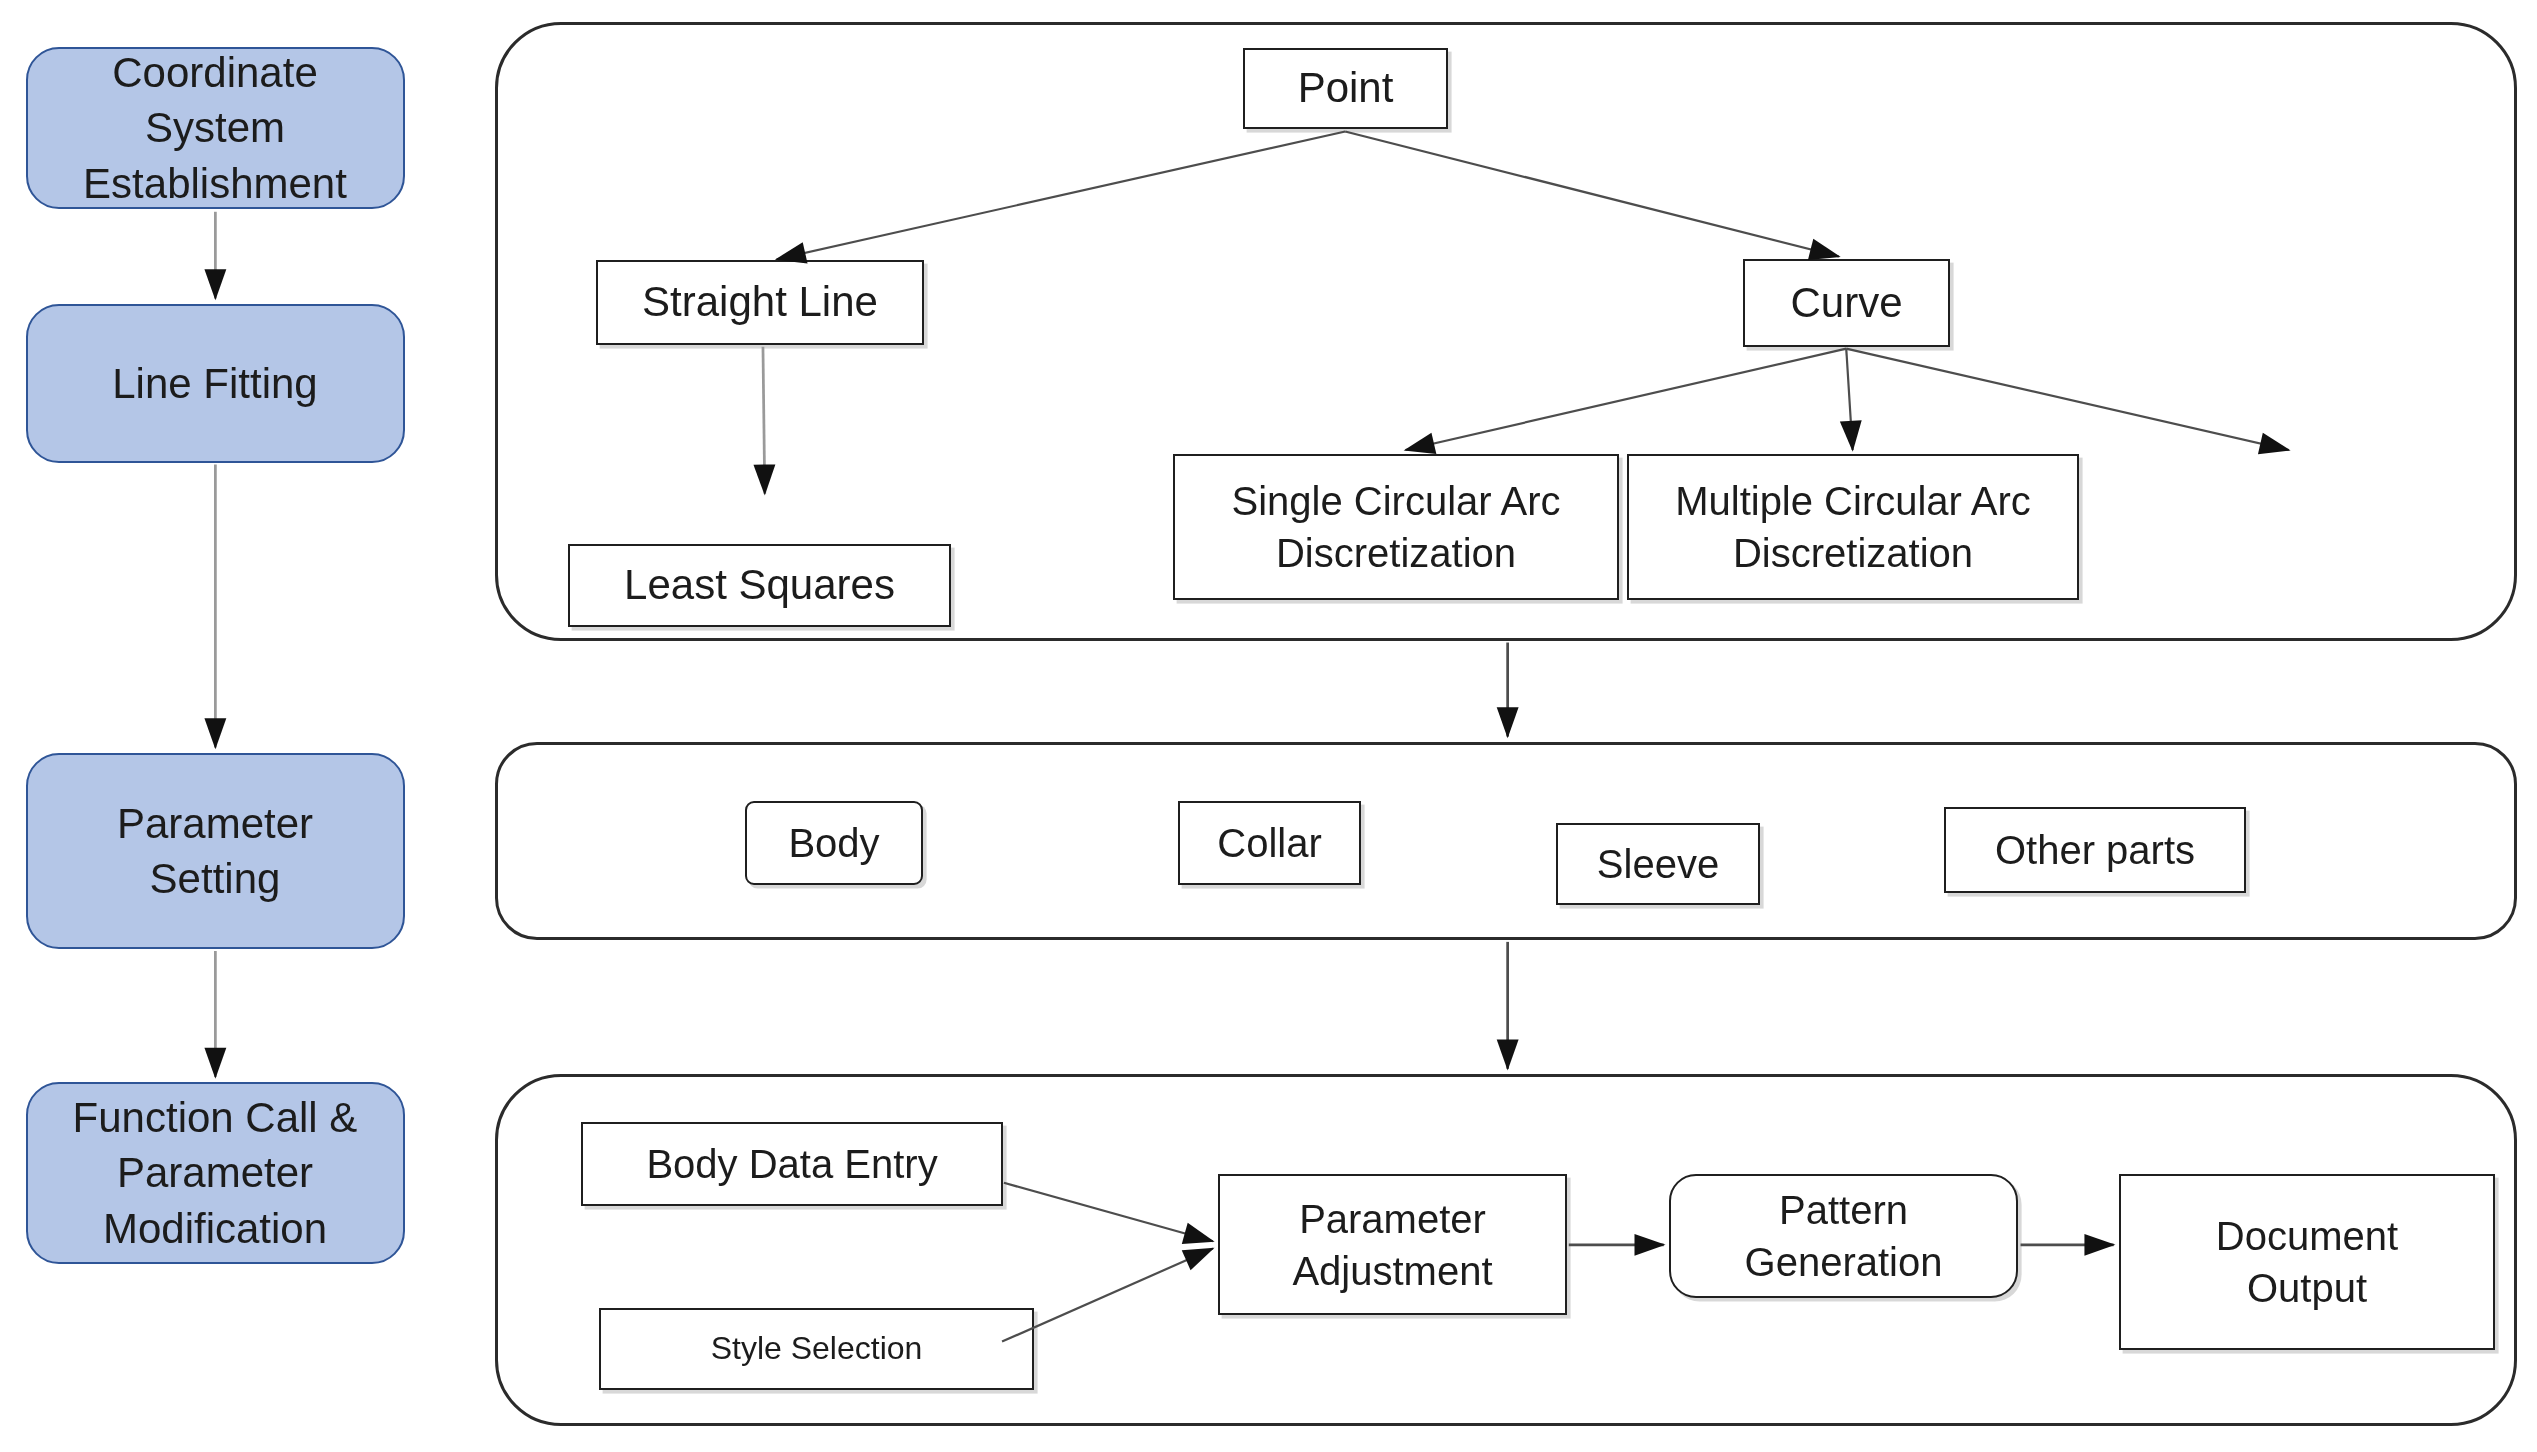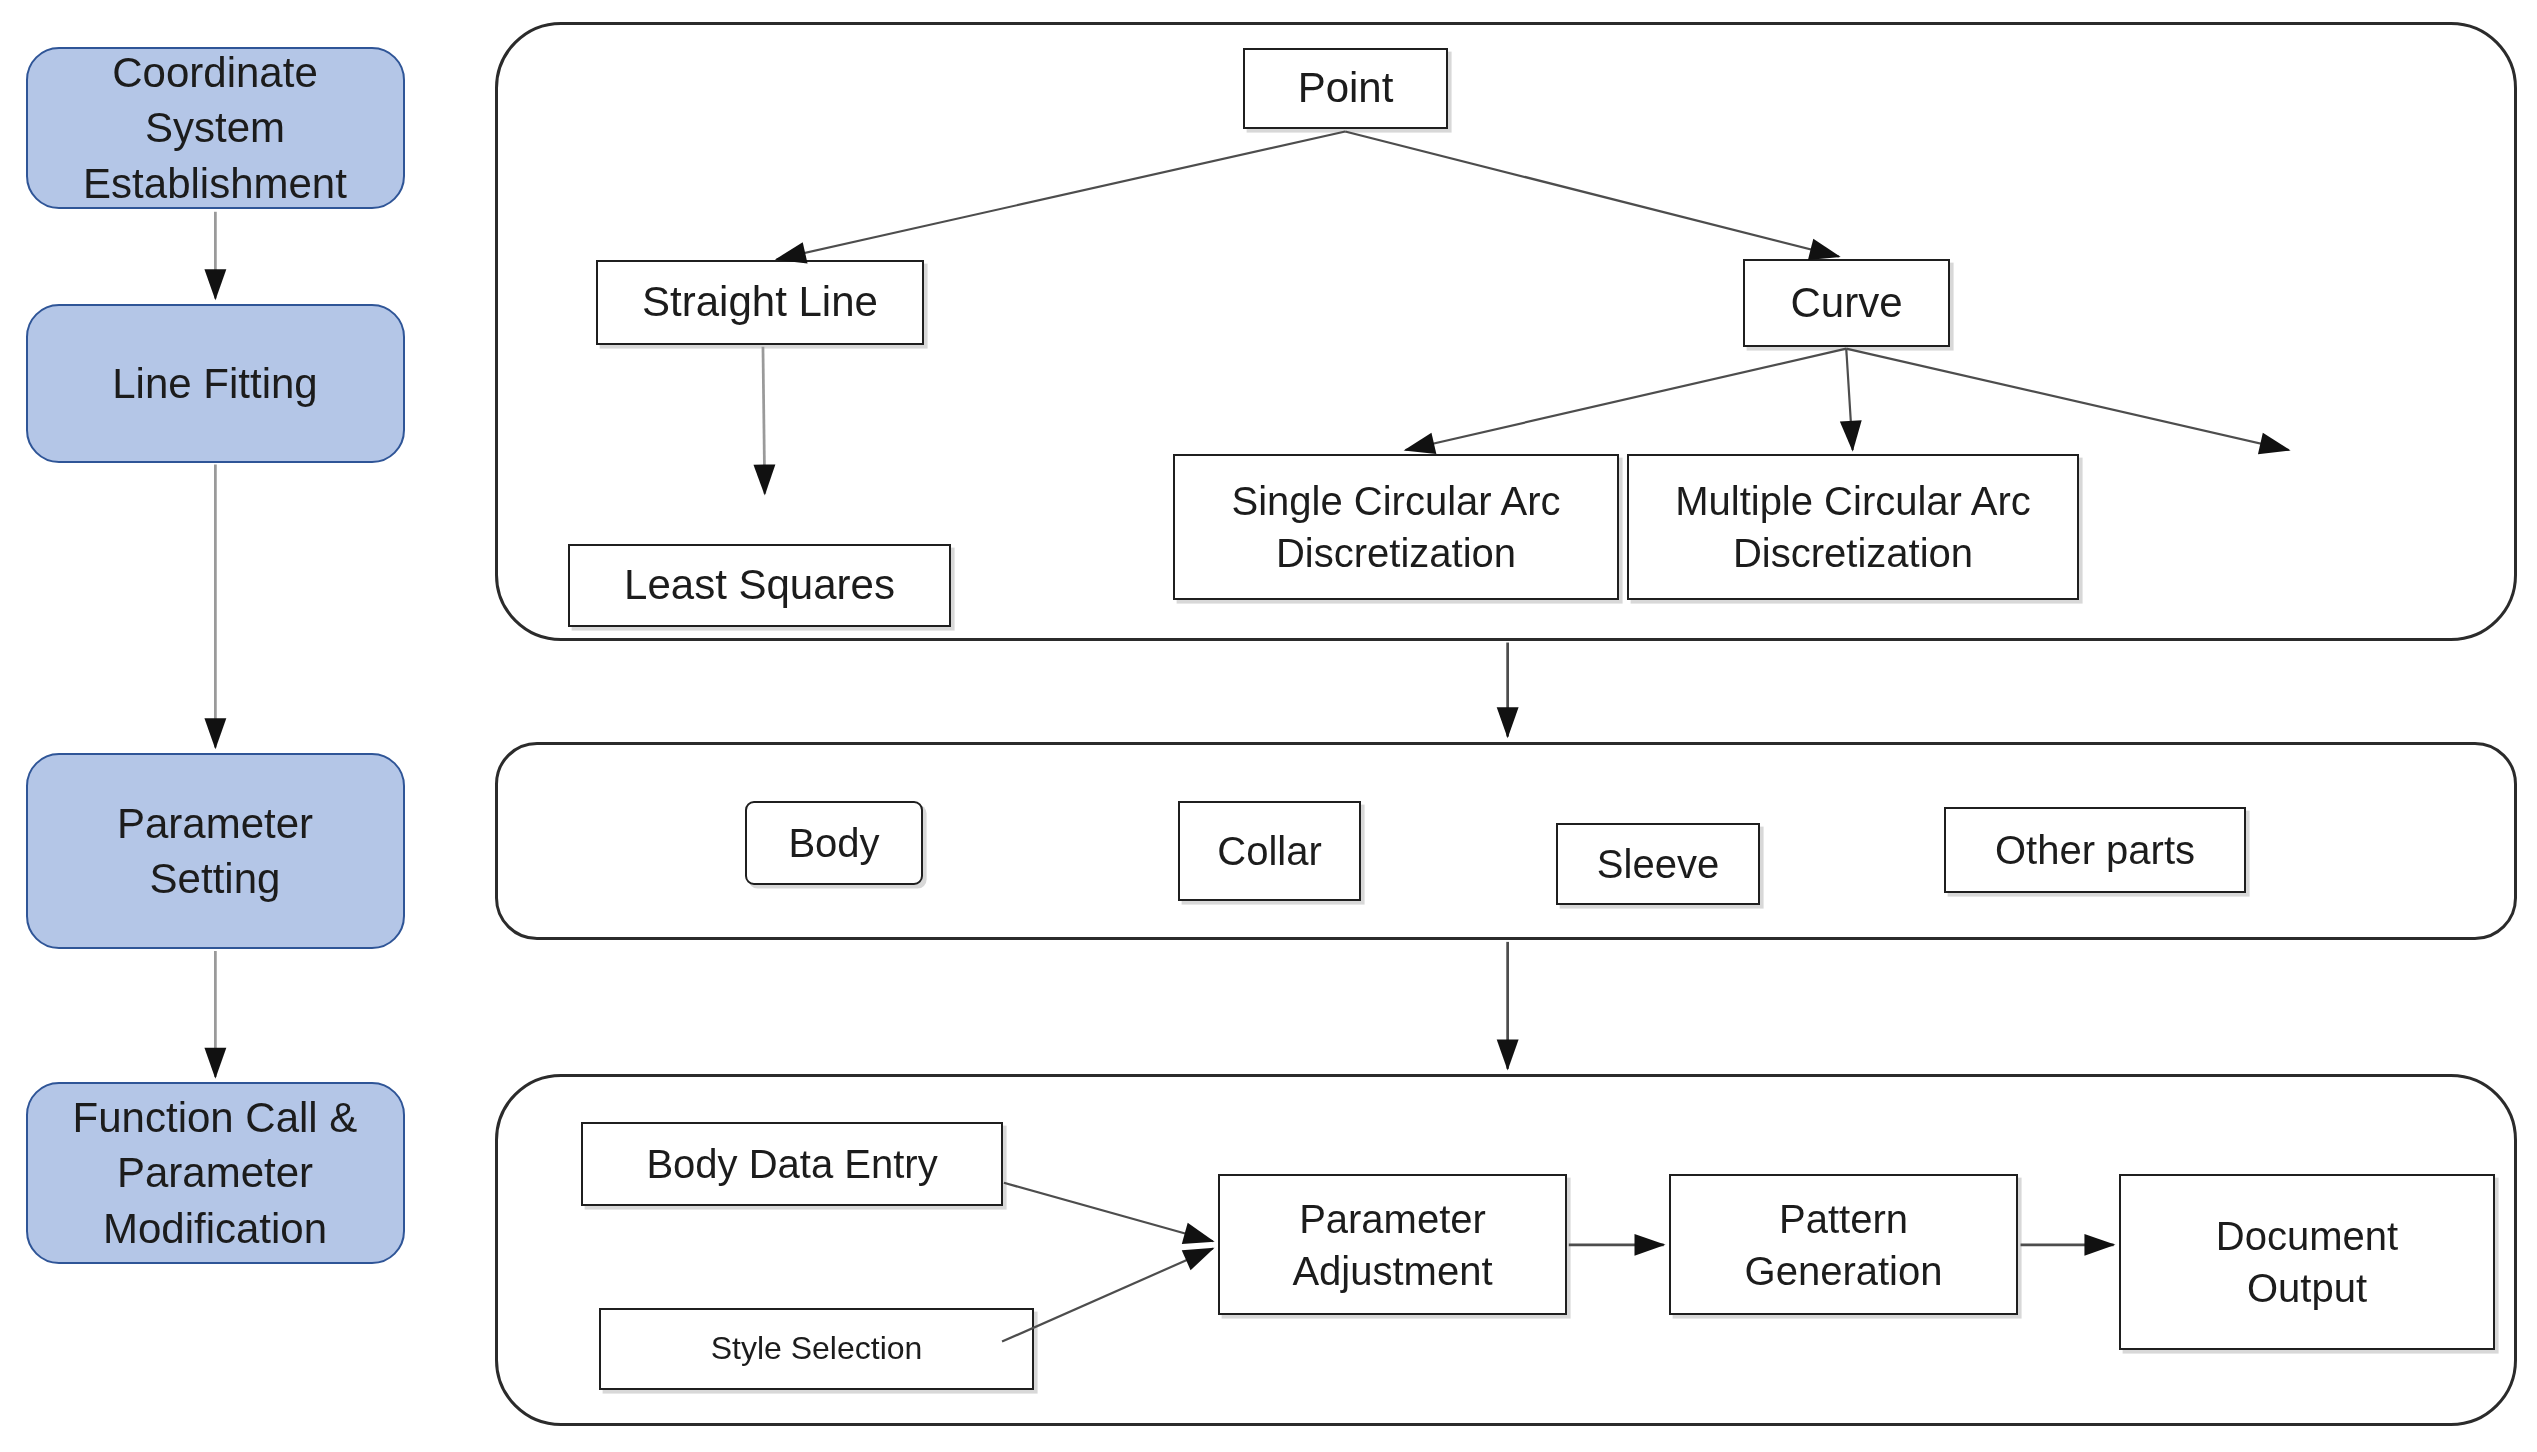--- a/index.html
+++ b/index.html
@@ -109,21 +109,21 @@
     <span>Multiple Circular Arc Discretization</span>
   </div>
 
 
   <div class="panel" style="left:495px; top:742px; width:2022px; height:198px; border-radius:42px;"></div>
 
   <div class="node small-pad" style="left:745px; top:801px; width:178px; height:84px; font-size:40px;border-radius:9px;">
     <span>Body</span>
   </div>
 
-  <div class="node small-pad" style="left:1178px; top:801px; width:183px; height:100px; font-size:40px;">
+  <div class="node small-pad" style="left:1178px; top:801px; width:183px; height:84px; font-size:40px;">
     <span>Collar</span>
   </div>
 
   <div class="node small-pad" style="left:1556px; top:823px; width:204px; height:82px; font-size:40px;">
     <span>Sleeve</span>
   </div>
 
   <div class="node small-pad" style="left:1944px; top:807px; width:302px; height:86px; font-size:40px;">
     <span>Other parts</span>
   </div>
@@ -135,21 +135,21 @@
   </div>
 
   <div class="node" style="left:599px; top:1308px; width:435px; height:82px; font-size:32px;">
     <span>Style Selection</span>
   </div>
 
   <div class="node" style="left:1218px; top:1174px; width:349px; height:141px; font-size:40px; padding:0 18px;">
     <span>Parameter Adjustment</span>
   </div>
 
-  <div class="node" style="left:1669px; top:1174px; width:349px; height:141px; font-size:40px; padding:0 12px;">
+  <div class="node" style="left:1669px; top:1174px; width:349px; height:124px; font-size:40px; padding:0 12px;border-radius:27px;">
     <span>Pattern Generation</span>
   </div>
 
   <div class="node" style="left:2119px; top:1174px; width:376px; height:176px; font-size:40px; padding:0 50px;">
     <span>Document Output</span>
   </div>
 
   <svg id="arrow-layer" viewBox="0 0 2781 1592" xmlns="http://www.w3.org/2000/svg">
     <defs>
       <marker id="ah" markerUnits="userSpaceOnUse" markerWidth="36" markerHeight="26" refX="33" refY="13" orient="auto">

